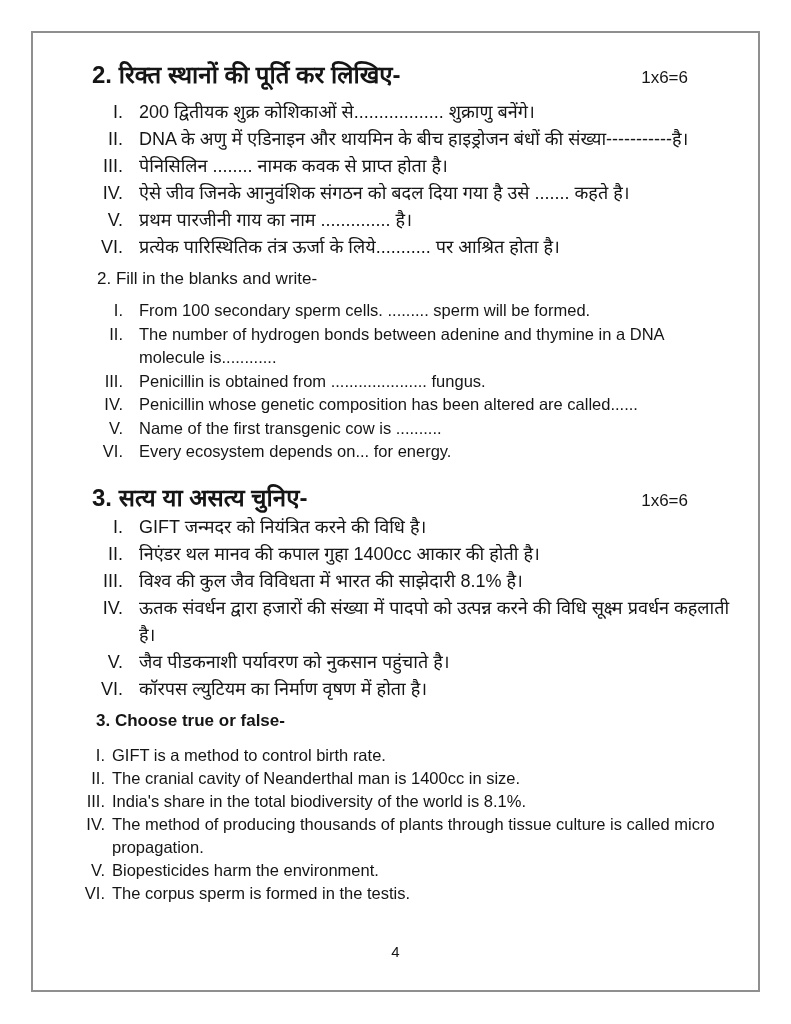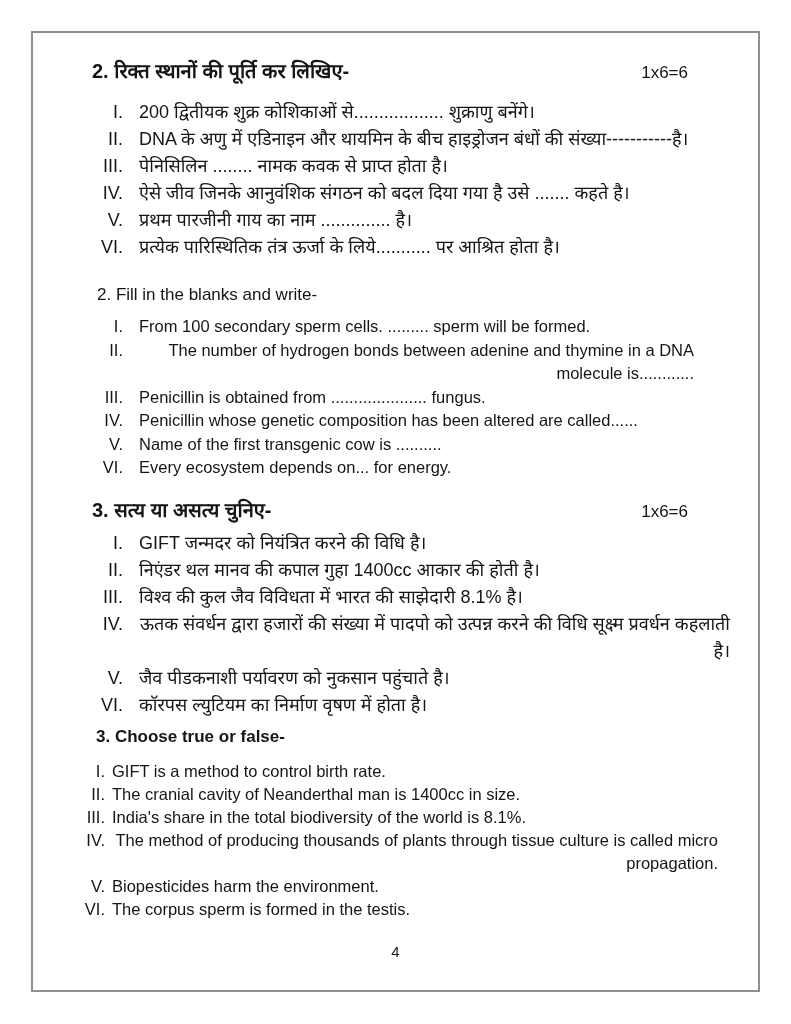--- a/index.html
+++ b/index.html
@@ -7,29 +7,29 @@
     width:791px;height:1024px;background:#ffffff;position:relative;
     font-family:"Liberation Sans","DejaVu Sans",sans-serif;color:#151515;
     -webkit-font-smoothing:antialiased;
   }
   .frame{
     position:absolute;left:31px;top:31px;width:729px;height:961px;
     border:2px solid #8f8f8f;box-sizing:border-box;background:#fff;
   }
   .content{position:absolute;left:59px;top:24px;right:24px;}
   .sec-head{display:flex;justify-content:space-between;align-items:baseline;height:30px;}
-  .h-bold{font-weight:700;font-size:20px;white-space:nowrap;}
+  .h-bold{font-weight:700;font-size:24px;white-space:nowrap;}
   .marks{font-size:17px;margin-right:46px;}
   .list{display:block;}
   .row{display:flex;align-items:flex-start;}
   .num{flex:none;width:31px;text-align:right;}
-  .txt{padding-left:16px;text-align:right;}
+  .txt{padding-left:16px;}
   .hi-list{margin-top:12px;font-size:18px;}
   .hi-list .row{line-height:27px;}
-  .eng-head{margin-top:22px;margin-left:5px;font-size:17px;line-height:24px;}
+  .eng-head{margin-top:6px;margin-left:5px;font-size:17px;line-height:24px;}
   .en-list{margin-top:8px;font-size:16.5px;padding-right:40px;}
   .en-list .row{line-height:23.5px;}
   .h3row{margin-top:16px;gap:48px;}
   .list3{margin-top:4px;padding-right:4px;}
   .tf-head{font-weight:700;margin-top:6px;margin-left:4px;}
   .tf-list{margin-top:11px;font-size:16.5px;margin-left:-20px;padding-right:16px;}
   .tf-list .row{line-height:23px;}
   .tf-list .num{width:33px;}
   .tf-list .txt{padding-left:7px;}
   .page-num{position:absolute;bottom:30px;left:0;right:0;text-align:center;font-size:15px;}

